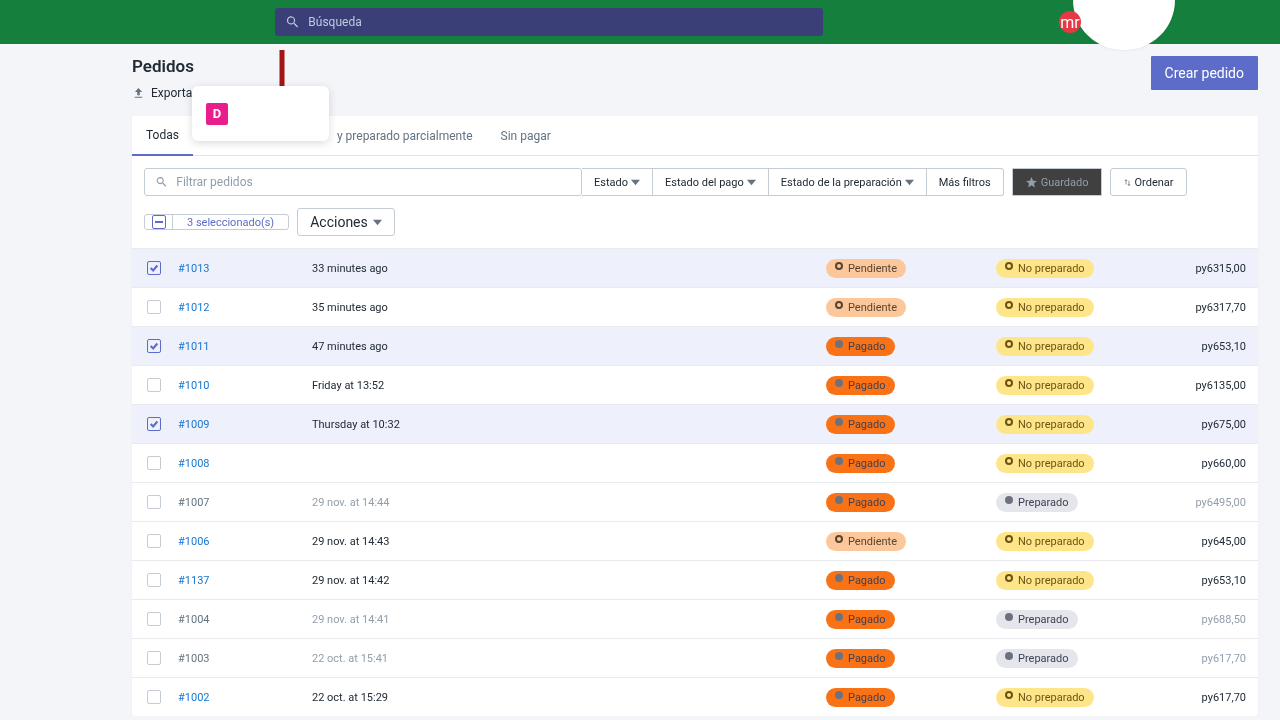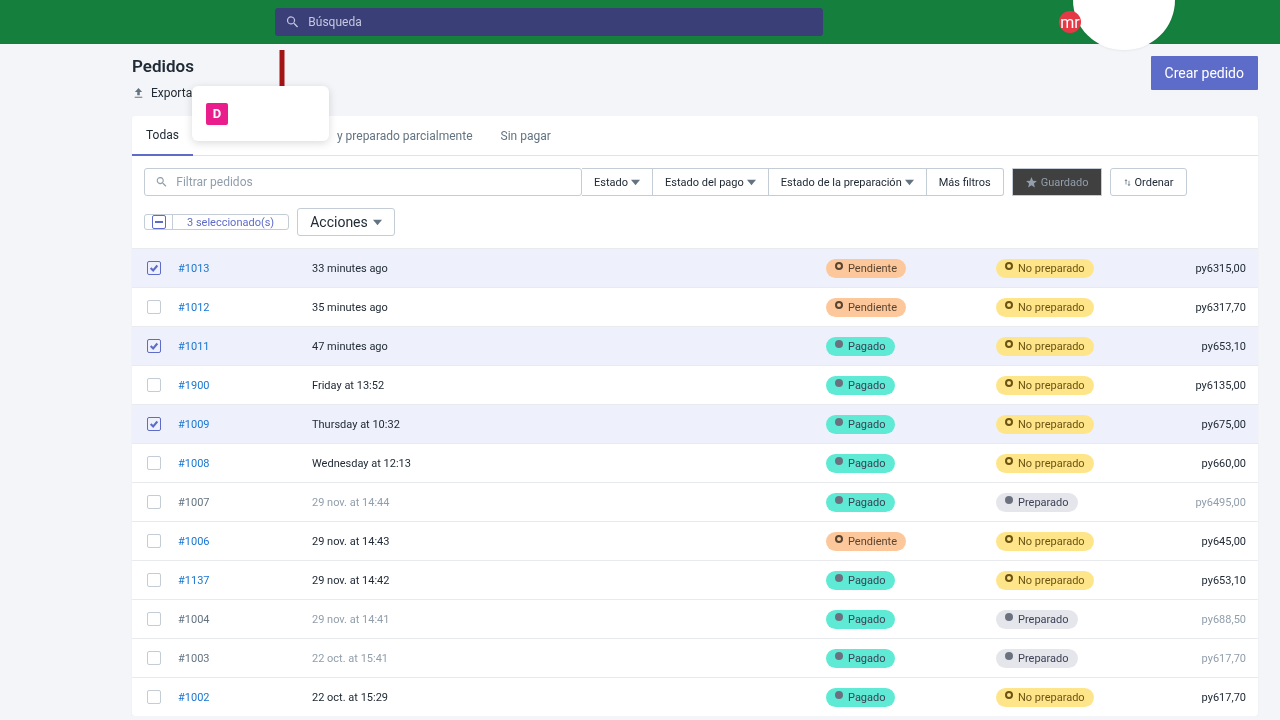--- a/index.html
+++ b/index.html
@@ -57,21 +57,21 @@
 .row .gap{flex:1}
 .row .pay{width:170px}
 .row .prep{width:170px}
 .row .amt{width:80px;text-align:right;font-size:11px;color:#212b36}
 .row .amt.muted{color:#919eab}
 .badge{display:inline-flex;align-items:flex-start;gap:5px;padding:3px 9px;border-radius:12px;font-size:11px}
 .badge .dot{width:8px;height:8px;border-radius:50%}
 .badge .ring{width:8px;height:8px;border-radius:50%;border:2px solid}
 .b-pend{background:#fcc89b;color:#594430}
 .b-pend .ring{border-color:#594430}
-.b-paid{background:#5eead4;color:#3e4155}
+.b-paid{background:#f97316;color:#3e4155}
 .b-paid .dot{background:#6c7180}
 .b-noprep{background:#ffe58a;color:#6b5413}
 .b-noprep .ring{border-color:#6b5413}
 .b-prep{background:#e4e6eb;color:#3e4155}
 .b-prep .dot{background:#6c7180}
 </style>
 </head>
 <body>
 
 <div class="topbar">
@@ -223,21 +223,21 @@
           <div class="date">47 minutes ago</div>
           <div class="gap"></div>
           <div class="pay"><span class="badge b-paid"><span class="dot"></span>Pagado</span></div>
           <div class="prep"><span class="badge b-noprep"><span class="ring"></span>No preparado</span></div>
           <div class="amt">py653,10</div>
         </div>
         <div class="row">
           <div class="cb">
             <div class="box"></div>
           </div>
-          <div class="ord">#1900</div>
+          <div class="ord">#1010</div>
           <div class="date">Friday at 13:52</div>
           <div class="gap"></div>
           <div class="pay"><span class="badge b-paid"><span class="dot"></span>Pagado</span></div>
           <div class="prep"><span class="badge b-noprep"><span class="ring"></span>No preparado</span></div>
           <div class="amt">py6135,00</div>
         </div>
         <div class="row sel">
           <div class="cb">
             <div class="box">
               <svg viewBox="0 0 12 12">
@@ -250,21 +250,20 @@
           <div class="gap"></div>
           <div class="pay"><span class="badge b-paid"><span class="dot"></span>Pagado</span></div>
           <div class="prep"><span class="badge b-noprep"><span class="ring"></span>No preparado</span></div>
           <div class="amt">py675,00</div>
         </div>
         <div class="row">
           <div class="cb">
             <div class="box"></div>
           </div>
           <div class="ord">#1008</div>
-          <div class="date">Wednesday at 12:13</div>
           <div class="gap"></div>
           <div class="pay"><span class="badge b-paid"><span class="dot"></span>Pagado</span></div>
           <div class="prep"><span class="badge b-noprep"><span class="ring"></span>No preparado</span></div>
           <div class="amt">py660,00</div>
         </div>
         <div class="row">
           <div class="cb">
             <div class="box"></div>
           </div>
           <div class="ord muted">#1007</div>

